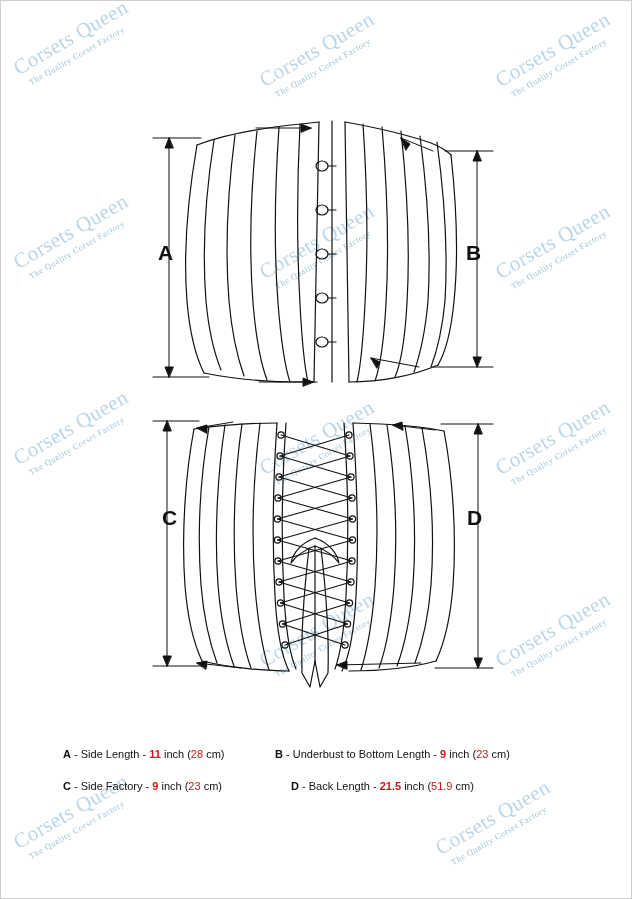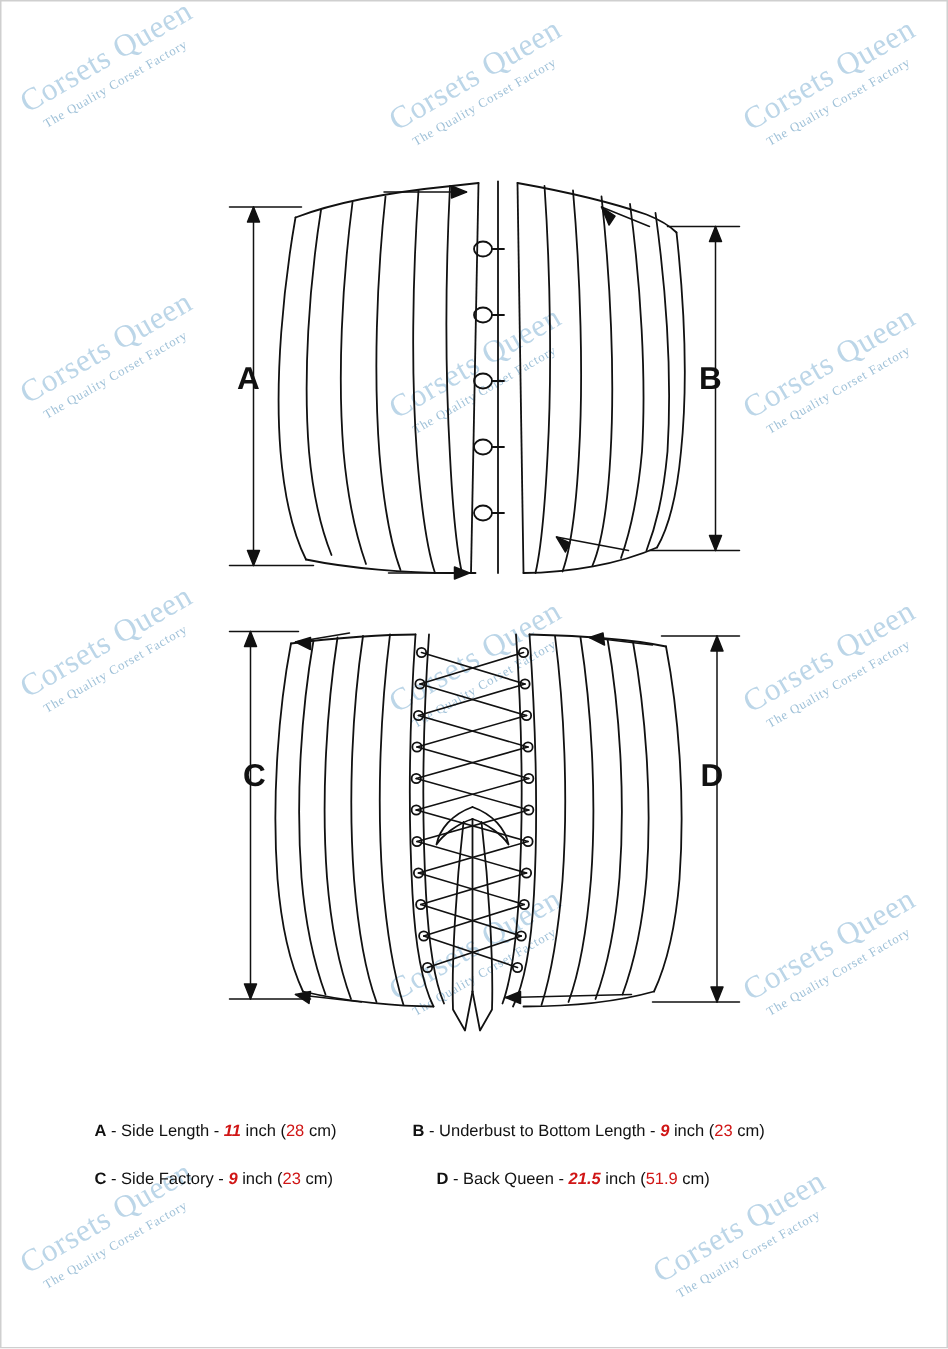--- a/index.html
+++ b/index.html
@@ -82,21 +82,21 @@
     font-size: 11px;
     color: #111;
     white-space: nowrap;
   }
   #legend-a { left: 62px;  top: 747px; }
   #legend-b { left: 274px; top: 747px; }
   #legend-c { left: 62px;  top: 779px; }
   #legend-d { left: 290px; top: 779px; }
   .legend-row .lkey { font-weight: bold; }
   .legend-row .lname { }
-  .legend-row .lval { font-weight: bold; color: #d01616; font-style: italic; }
+  .legend-row .lval { font-weight: bold; color: #d01616; }
   .legend-row .lval2 { font-weight: normal; color: #d01616; }
 </style>
 </head>
 <body>
 
 <div id="page">
 
   <div>
     <div class="wm" style="left:8px; top:58px; transform:rotate(-30deg);">
       <span class="wm-main">Corsets Queen</span>
@@ -344,16 +344,16 @@
 
   <div class="legend-row" id="legend-b">
     <span class="lkey">B</span><span class="lname"> - Underbust to Bottom Length - </span><span class="lval">9</span><span> inch (</span><span class="lval2">23</span><span> cm)</span>
   </div>
 
   <div class="legend-row" id="legend-c">
     <span class="lkey">C</span><span class="lname"> - Side Factory - </span><span class="lval">9</span><span> inch (</span><span class="lval2">23</span><span> cm)</span>
   </div>
 
   <div class="legend-row" id="legend-d">
-    <span class="lkey">D</span><span class="lname"> - Back Queen - </span><span class="lval">21.5</span><span> inch (</span><span class="lval2">51.9</span><span> cm)</span>
+    <span class="lkey">D</span><span class="lname"> - Back Length - </span><span class="lval">21.5</span><span> inch (</span><span class="lval2">51.9</span><span> cm)</span>
   </div>
 
 </div>
 
 </body></html>

